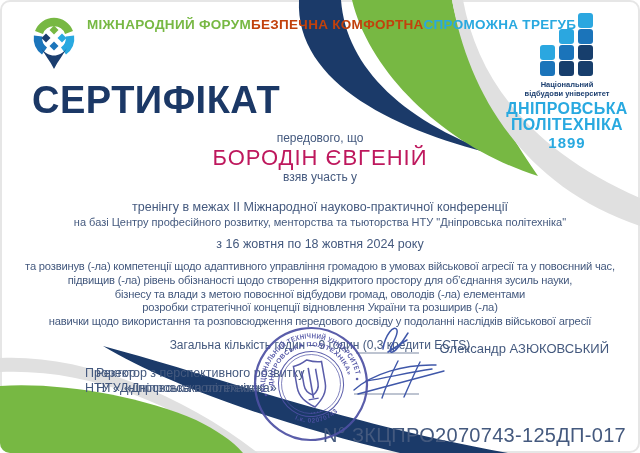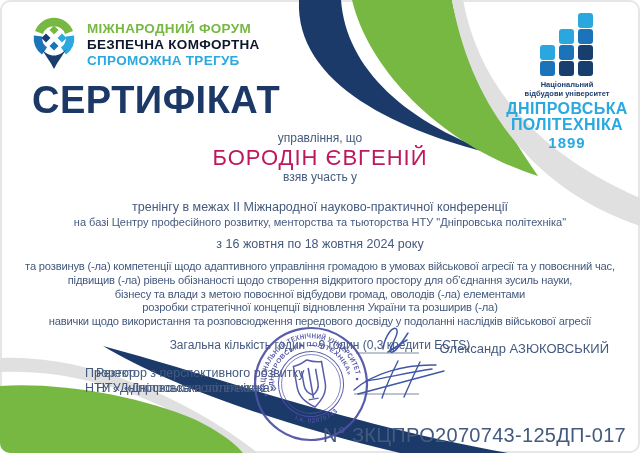--- a/index.html
+++ b/index.html
@@ -5,23 +5,23 @@
   html,body{margin:0;padding:0;background:#fff;}
   .cert{
     position:relative;width:640px;height:453px;overflow:hidden;background:#fff;
     font-family:"Liberation Sans",sans-serif;border-radius:10px;
     box-shadow:inset 0 0 0 2px #e6e6e6;
   }
   svg{display:block}
   .decor{position:absolute;left:0;top:0;z-index:0;pointer-events:none;}
   
   .forum-logo{position:absolute;top:15px;left:30px;display:flex;gap:9px;z-index:2;}
-  .forum-lines{display:flex;flex-direction:column;justify-content:center;font-weight:bold;
+  .forum-lines{display:flex;flex-direction:row;justify-content:center;font-weight:bold;
     font-size:13.5px;line-height:16px;letter-spacing:.3px;margin-top:2px;}
-  .fl1{color:#77b843}.fl2{color:#0f172a}.fl3{color:#29a9e0}
+  .fl1{color:#77b843}.fl2{color:#c2410c}.fl3{color:#29a9e0}
   
   .title{position:absolute;top:79px;left:32px;z-index:2;font-size:38px;font-weight:bold;
     color:#1b3866;letter-spacing:.5px;}
   
   .uni-logo{position:absolute;top:12px;right:12px;width:122px;text-align:center;z-index:2;color:#1b3e6f;}
   .uni-logo svg{margin:0 auto;}
   .uni-small{font-size:7.5px;line-height:8.5px;font-weight:bold;margin-top:5px;}
   .uni-name{font-size:16px;line-height:16px;font-weight:bold;color:#29a9e0;letter-spacing:.4px;margin-top:3px;}
   .uni-year{font-size:15px;line-height:15px;font-weight:bold;color:#29a9e0;margin-top:2px;letter-spacing:1px;}
   
@@ -103,21 +103,21 @@
       <rect x="44" y="49" width="15" height="15" rx="3" fill="#173e6c"></rect>
     </svg>
     <div class="uni-small">Національний</div>
     <div class="uni-small" style="margin-top:0">відбудови університет</div>
     <div class="uni-name">ДНІПРОВСЬКА</div>
     <div class="uni-name" style="margin-top:0">ПОЛІТЕХНІКА</div>
     <div class="uni-year">1899</div>
   </div>
 
   <div class="center">
-    <div class="attests">управління, що</div>
+    <div class="attests">передового, що</div>
     <div class="recipient">БОРОДІН ЄВГЕНІЙ</div>
     <div class="participation">взяв участь у</div>
     <div class="ev1">тренінгу в межах ІІ Міжнародної науково-практичної конференції</div>
     <div class="ev3">на базі Центру професійного розвитку, менторства та тьюторства НТУ "Дніпровська політехніка"</div>
     <div class="date-line">з 16 жовтня по 18 жовтня 2024 року</div>
     <div class="desc">та розвинув (-ла) компетенції щодо адаптивного управління громадою в умовах військової агресії та у повоєнний час,</div>
     <div class="desc">підвищив (-ла) рівень обізнаності щодо створення відкритого простору для об’єднання зусиль науки,</div>
     <div class="desc">бізнесу та влади з метою повоєнної відбудови громад, оволодів (-ла) елементами</div>
     <div class="desc">розробки стратегічної концепції відновлення України та розширив (-ла)</div>
     <div class="desc">навички щодо використання та розповсюдження передового досвіду у подоланні наслідків військової агресії</div>

